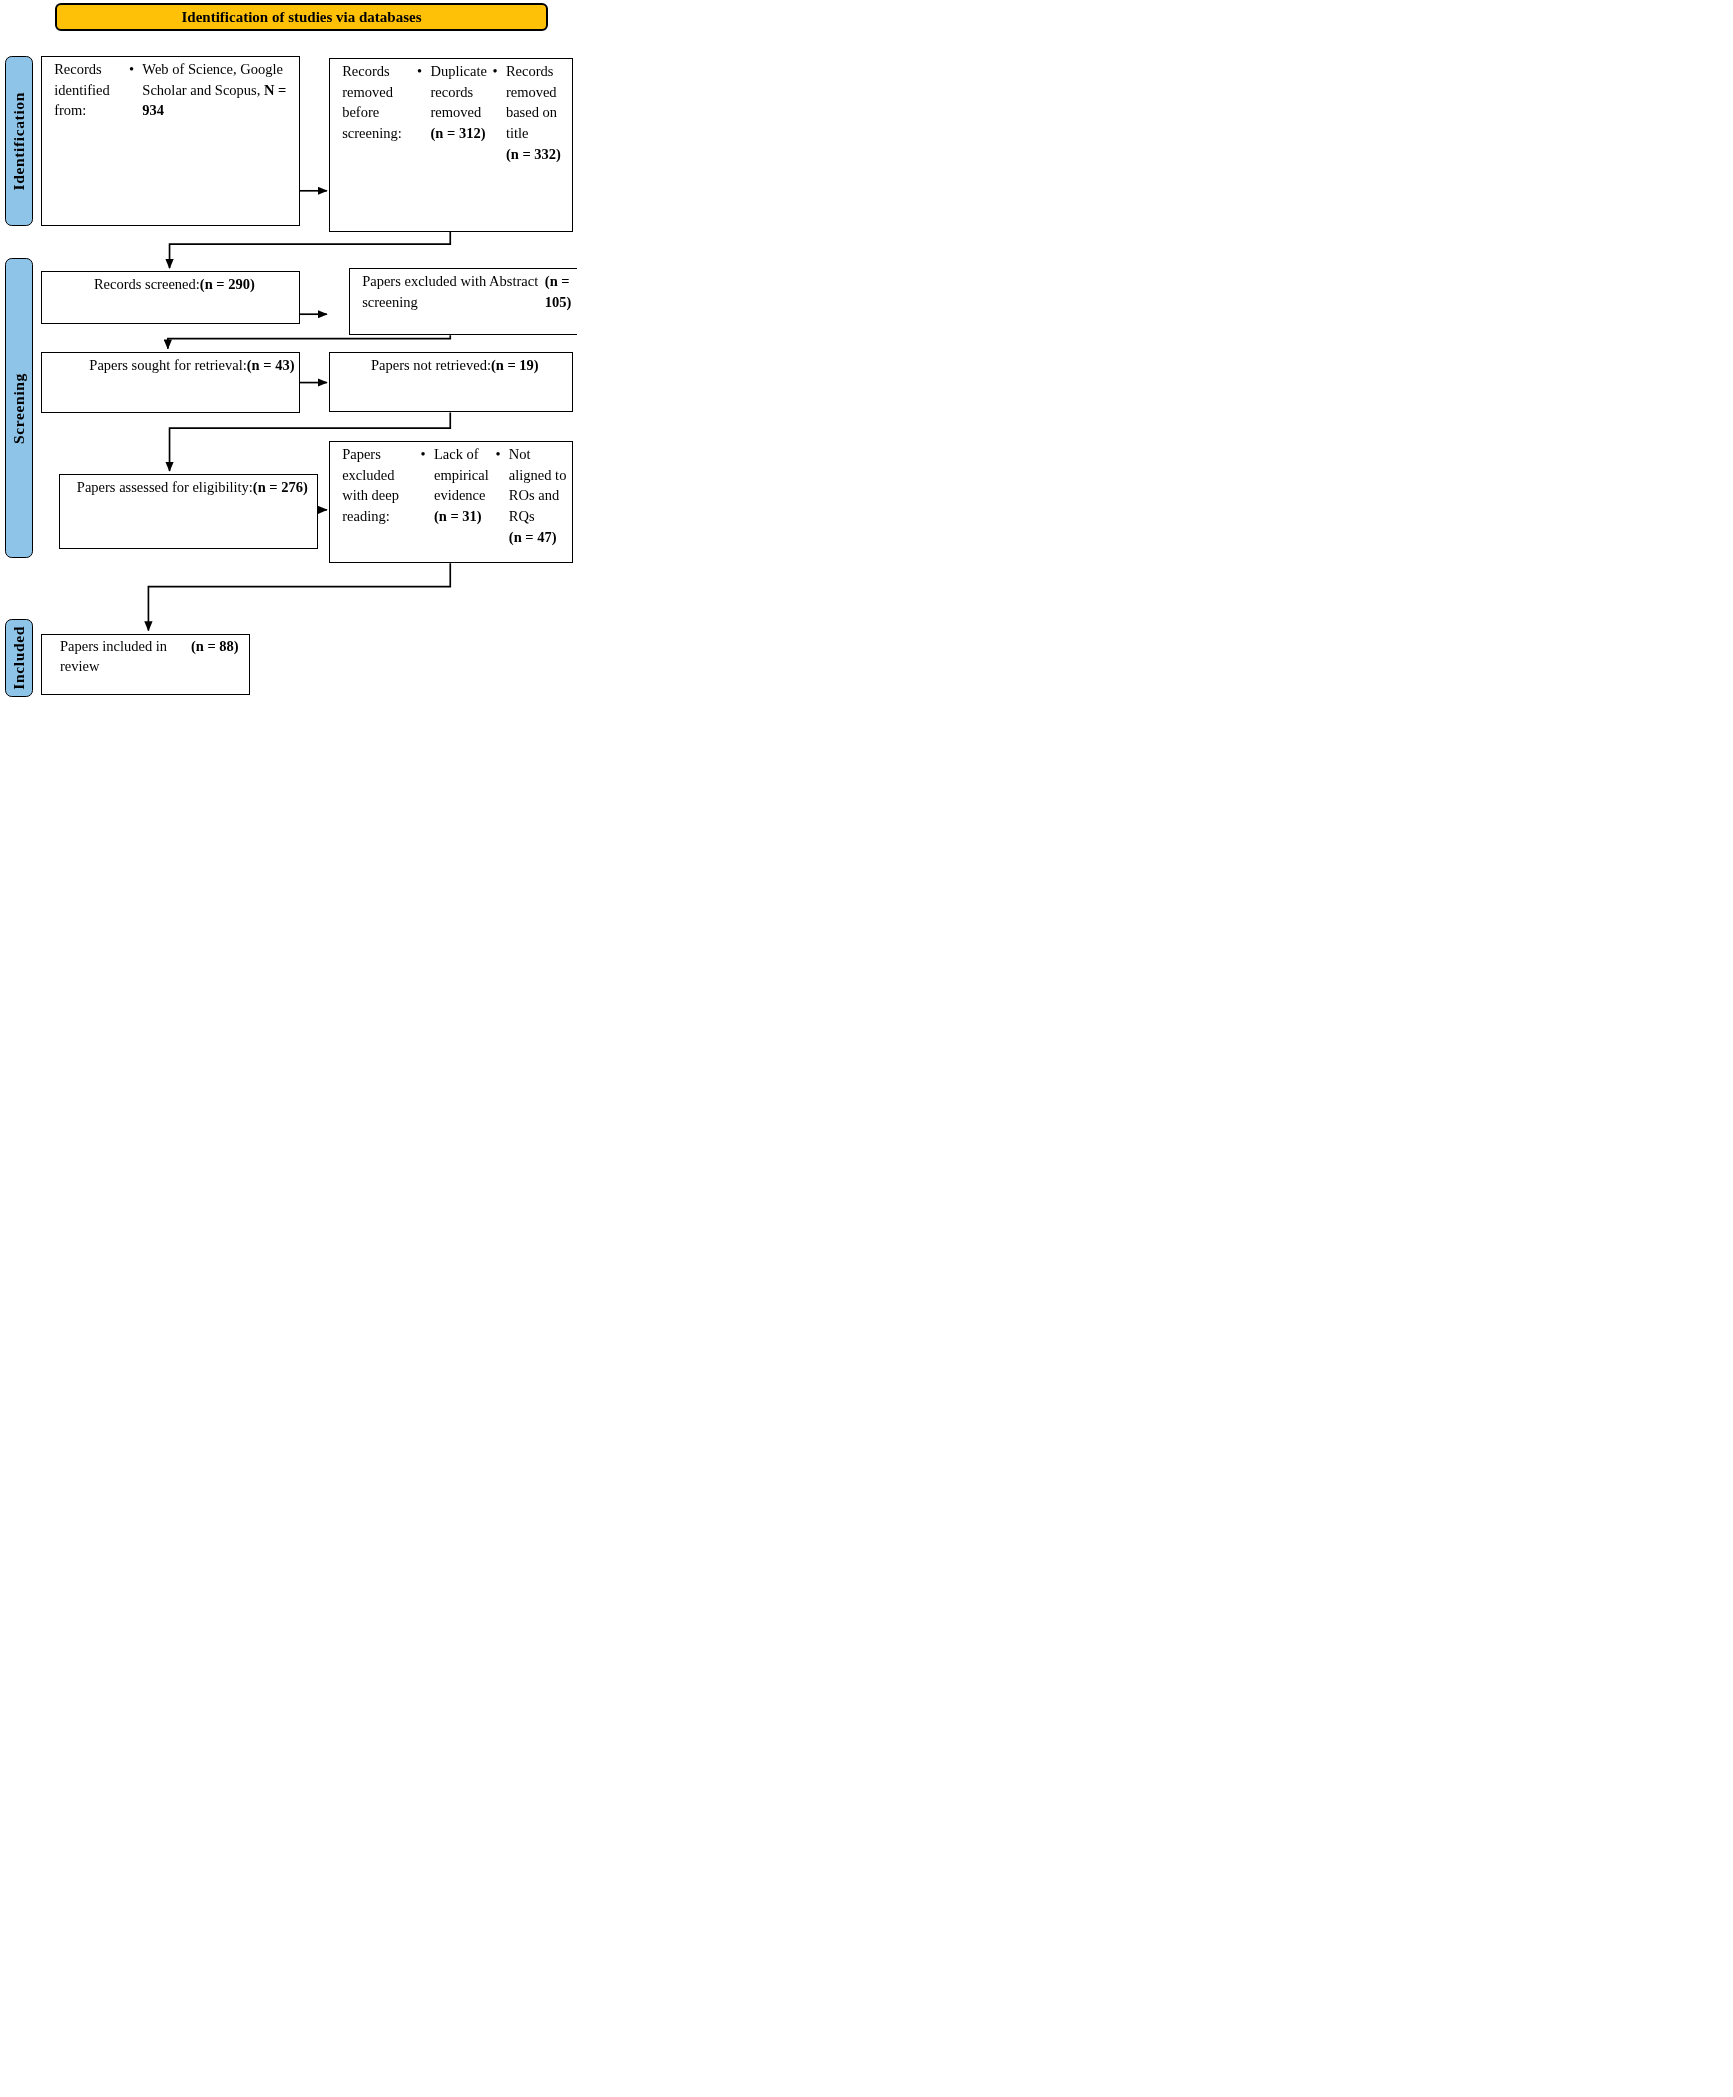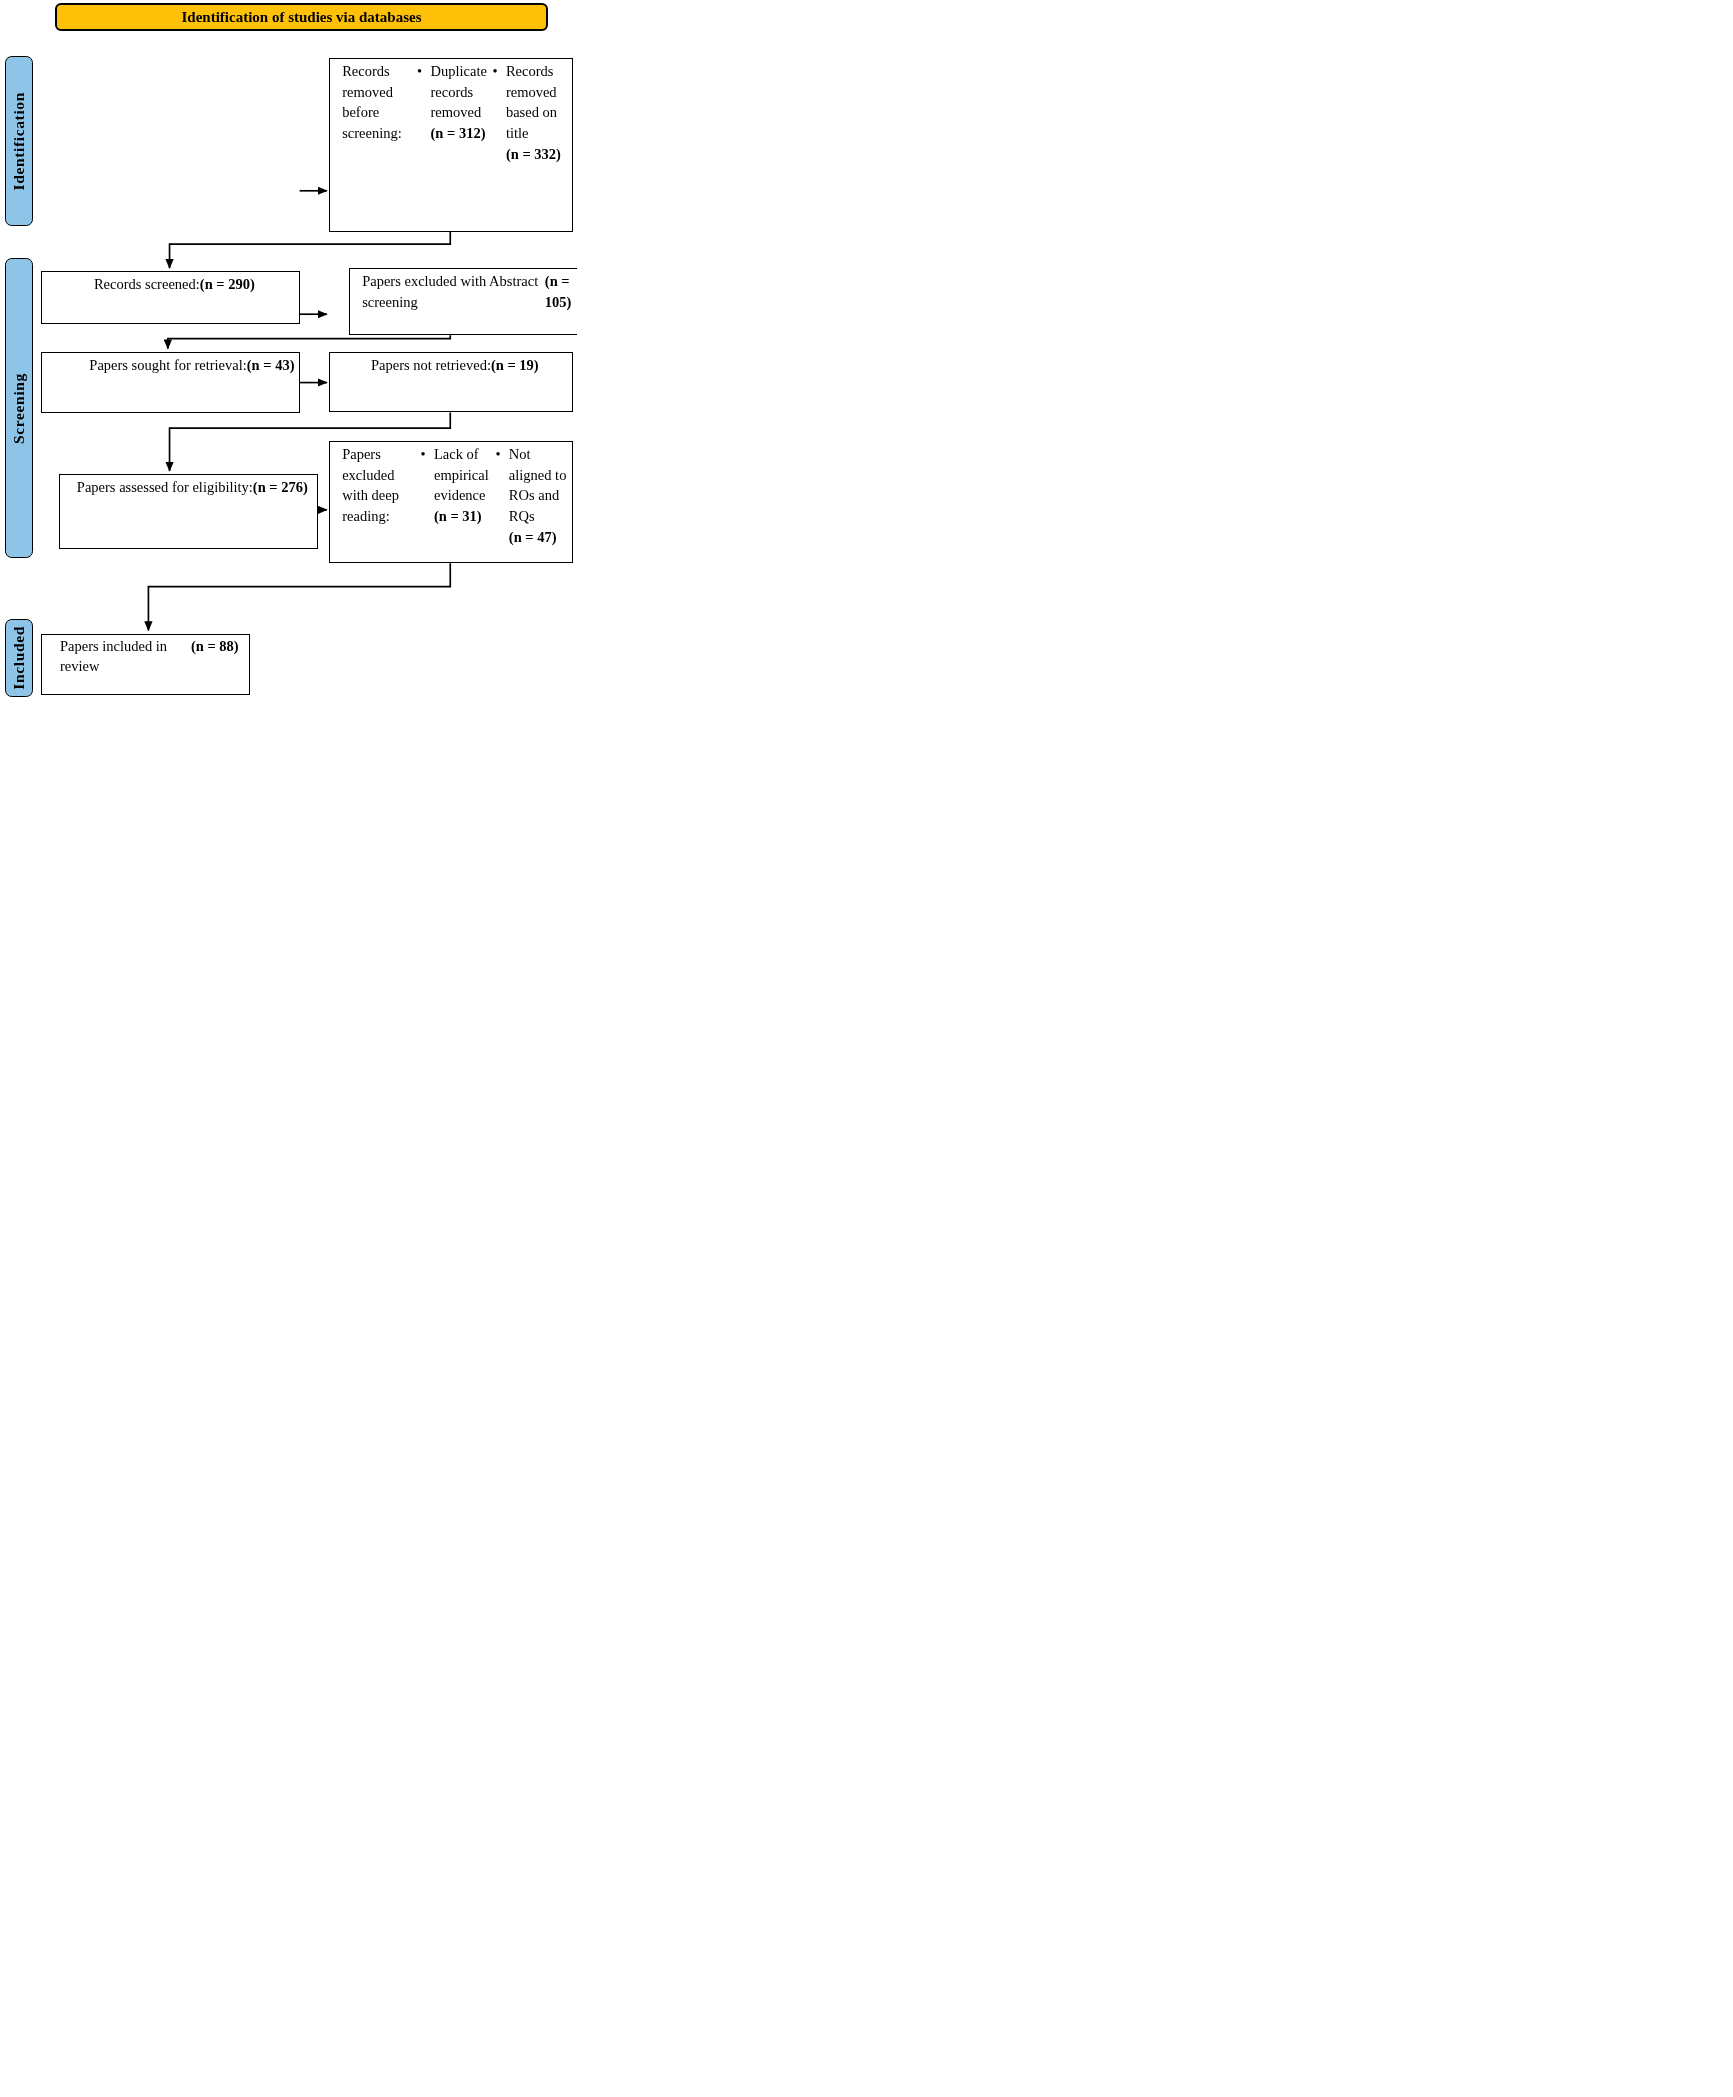--- a/index.html
+++ b/index.html
@@ -85,20 +85,24 @@
   <div class="stage stage-identification">
     <span>Identification</span>
   </div>
   <div class="stage stage-screening">
     <span>Screening</span>
   </div>
   <div class="stage stage-included">
     <span>Included</span>
   </div>
 
+  <div class="box b1">
+    <div>Records identified from:</div>
+    <div class="bullet"><span>Web of Science, Google Scholar and Scopus,</span> <span class="n">N = 934</span></div>
+  </div>
 
   <div class="box b1r">
     <div class="wrap-narrow">Records removed before screening:</div>
     <div class="bullet">
       <span>Duplicate records removed</span>
       <span class="nline">(n = 312)</span>
     </div>
     <div class="bullet">
       <span>Records removed based on title</span>
       <span class="nline">(n = 332)</span>

